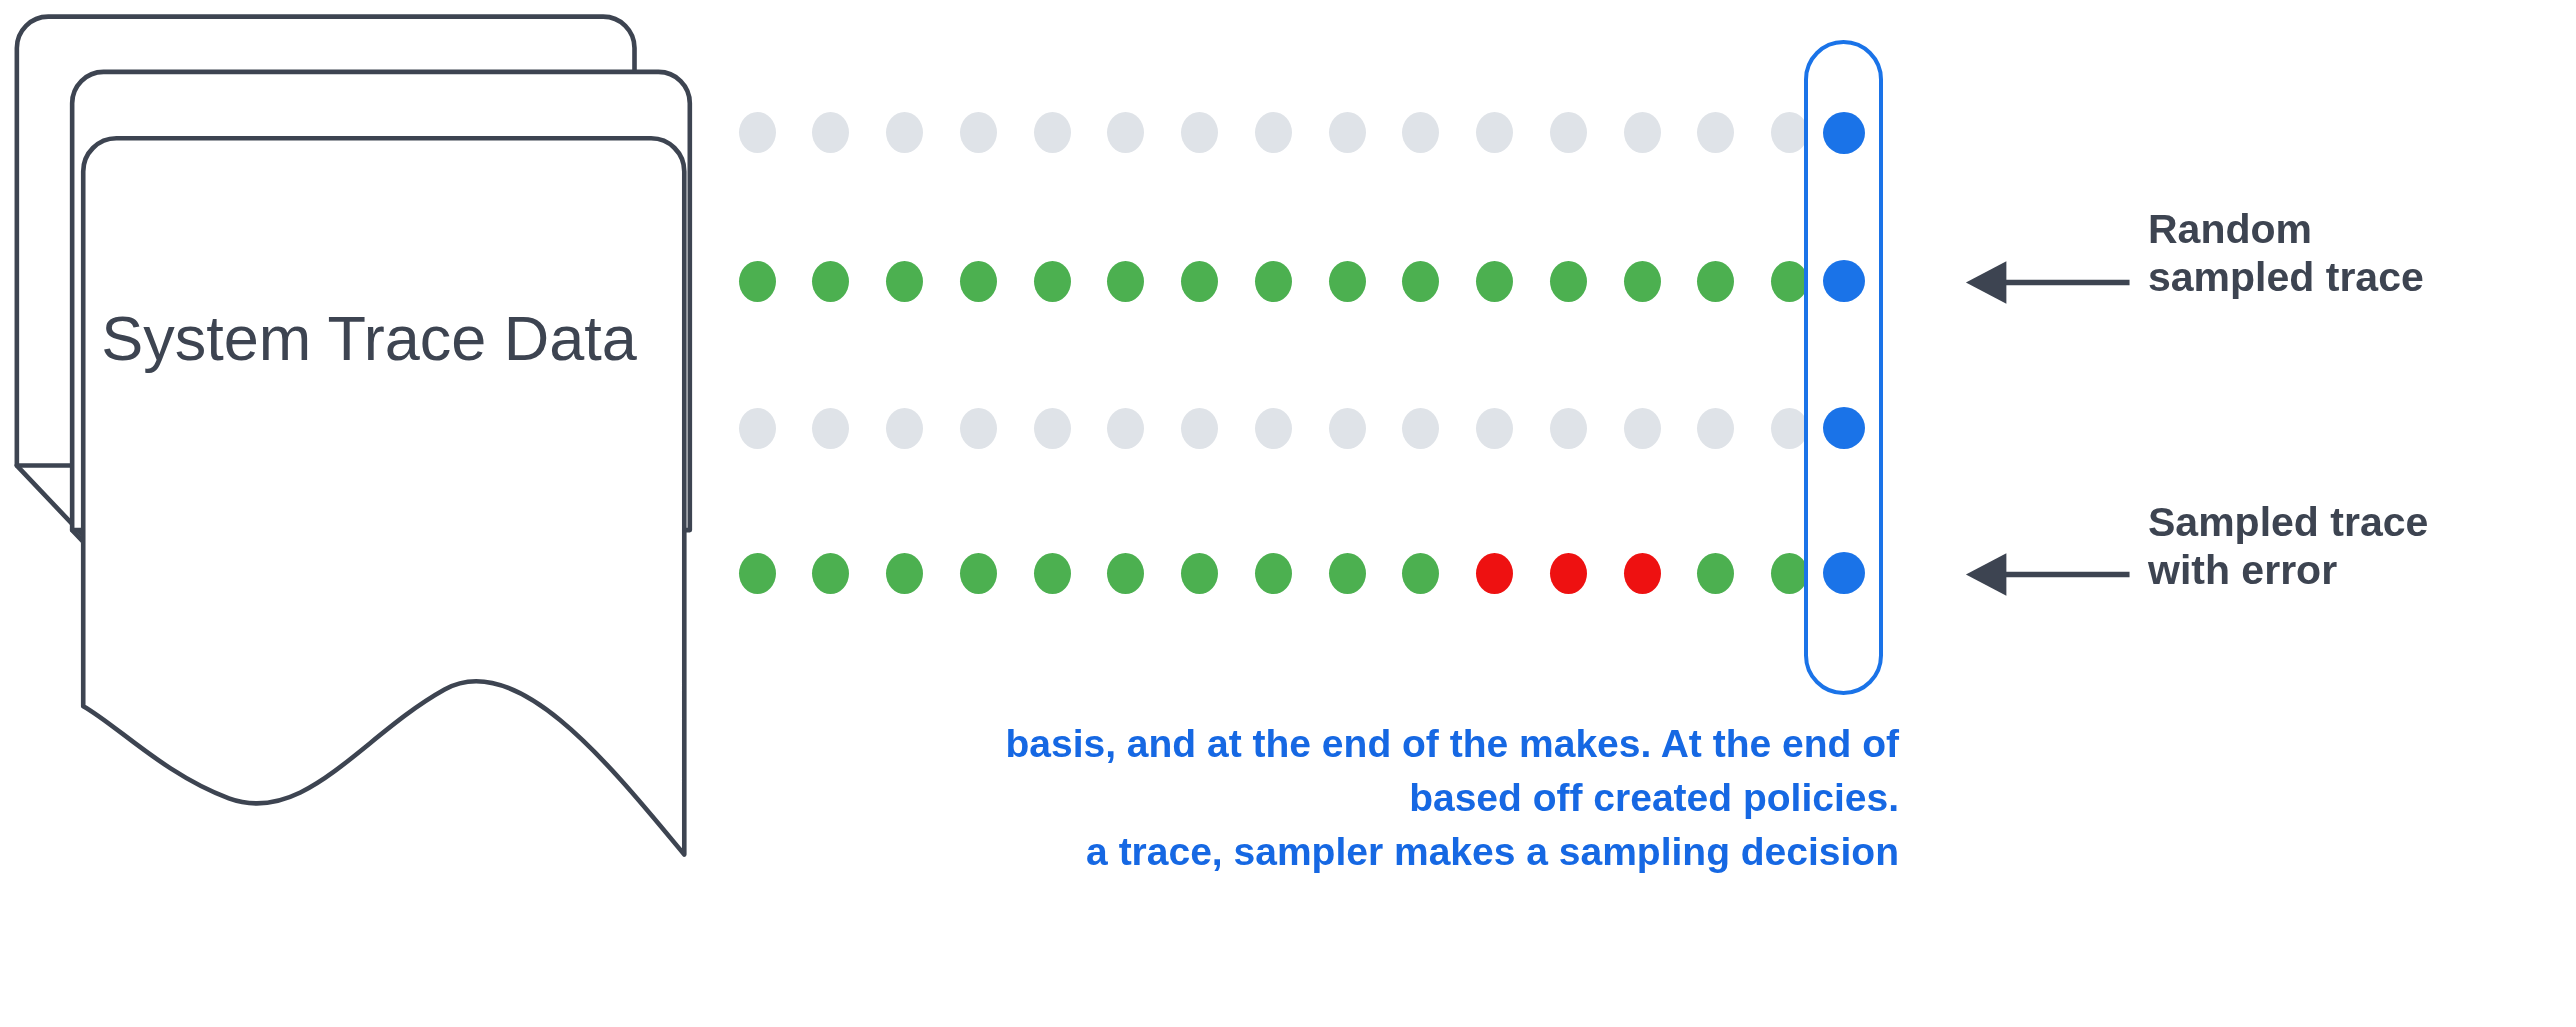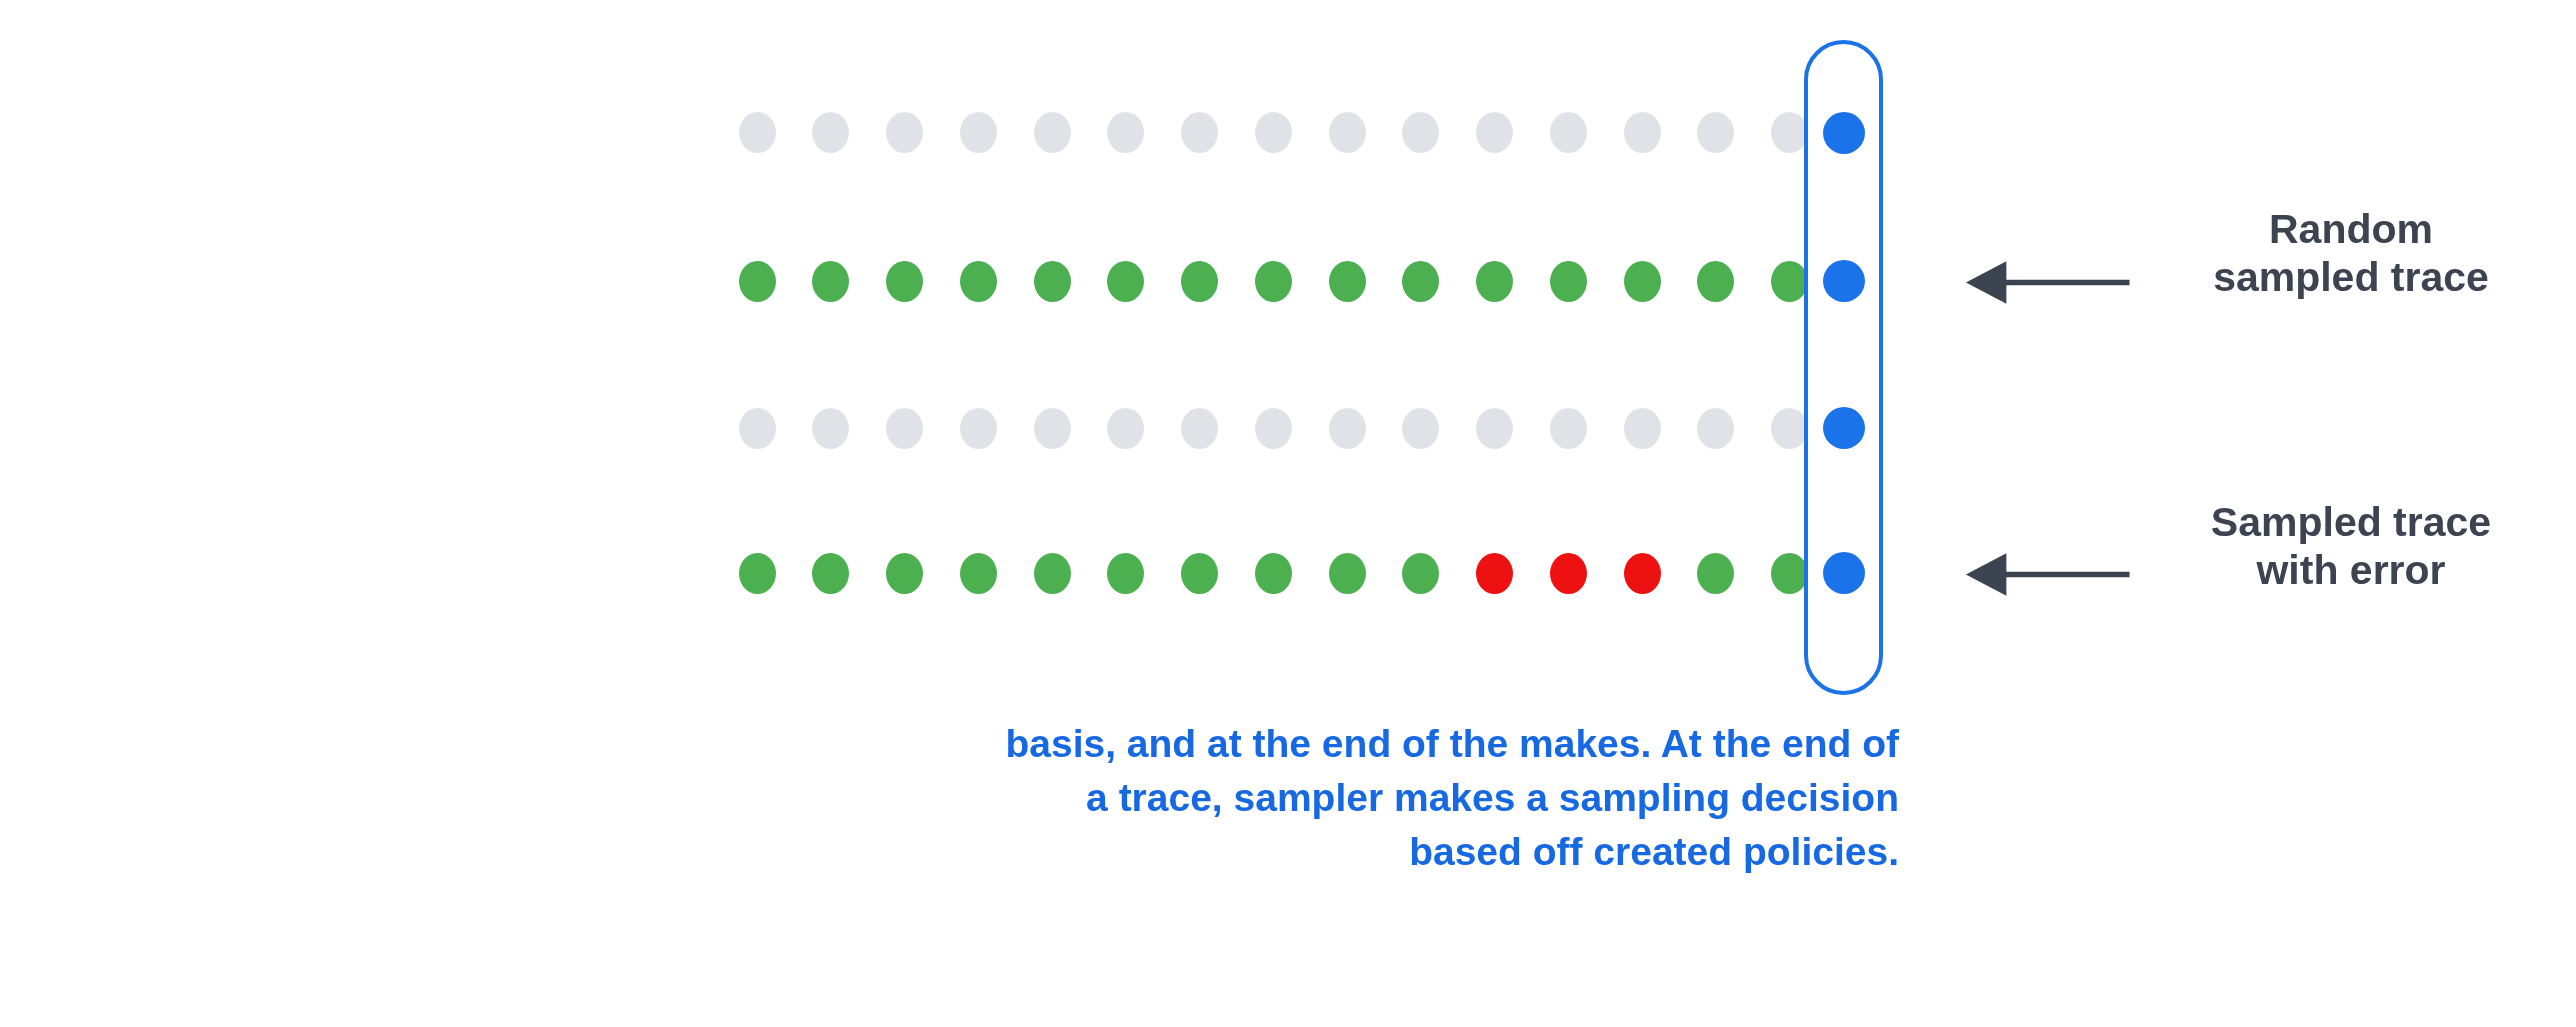--- a/index.html
+++ b/index.html
@@ -63,21 +63,21 @@
   
   .callout {
     position: absolute;
   }
   .callout-text {
     position: absolute;
     font-size: 41px;
     font-weight: 700;
     line-height: 1.18;
     color: #3d4451;
-    text-align: center;
+    text-align: left;
     white-space: pre-line;
     font-family: "Liberation Sans", sans-serif;
   }
   
   #caption {
     position: absolute;
     left: 728px;
     top: 717px;
     width: 1171px;
     text-align: right;
@@ -86,20 +86,53 @@
     line-height: 1.38;
     color: #1668e3;
     font-family: "Liberation Sans", sans-serif;
   }
 </style>
 </head>
 <body>
 
 <div id="canvas">
 
+  <div id="doc-stack">
+    <svg width="738" height="885" viewBox="0 0 800 960">
+
+      <path d="M 18 52
+               A 34 34 0 0 1 52 18
+               L 654 18
+               A 34 34 0 0 1 688 52
+               L 688 505
+               L 18 505
+               Z" fill="#ffffff" stroke="#3d4451" stroke-width="5" stroke-linejoin="round"></path>
+      <path d="M 18 505 L 108 600" fill="none" stroke="#3d4451" stroke-width="5" stroke-linecap="round"></path>
+
+      <path d="M 78 112
+               A 34 34 0 0 1 112 78
+               L 714 78
+               A 34 34 0 0 1 748 112
+               L 748 575
+               L 78 575
+               Z" fill="#ffffff" stroke="#3d4451" stroke-width="5" stroke-linejoin="round"></path>
+      <path d="M 78 575 L 170 672" fill="none" stroke="#3d4451" stroke-width="5" stroke-linecap="round"></path>
+
+      <path d="M 90 186
+               A 36 36 0 0 1 126 150
+               L 706 150
+               A 36 36 0 0 1 742 186
+               L 742 927
+               C 660 828 560 704 482 748
+               C 392 798 330 896 248 866
+               C 178 840 126 786 90 766
+               Z" fill="#ffffff" stroke="#3d4451" stroke-width="5" stroke-linejoin="round"></path>
+    </svg>
+    <div id="doc-label">System Trace Data</div>
+  </div>
 
   <div id="dot-grid">
       <div class="dot" style="width: 37px; height: 41px; left: 739px; top: 112px; background: rgb(223, 227, 232);"></div>
       <div class="dot" style="width: 37px; height: 41px; left: 812px; top: 112px; background: rgb(223, 227, 232);"></div>
       <div class="dot" style="width: 37px; height: 41px; left: 886px; top: 112px; background: rgb(223, 227, 232);"></div>
       <div class="dot" style="width: 37px; height: 41px; left: 960px; top: 112px; background: rgb(223, 227, 232);"></div>
       <div class="dot" style="width: 37px; height: 41px; left: 1034px; top: 112px; background: rgb(223, 227, 232);"></div>
       <div class="dot" style="width: 37px; height: 41px; left: 1107px; top: 112px; background: rgb(223, 227, 232);"></div>
       <div class="dot" style="width: 37px; height: 41px; left: 1181px; top: 112px; background: rgb(223, 227, 232);"></div>
       <div class="dot" style="width: 37px; height: 41px; left: 1255px; top: 112px; background: rgb(223, 227, 232);"></div>
@@ -176,18 +209,18 @@
     <svg style="position:absolute; left:1964px; top:546px;" width="184" height="57" viewBox="0 0 200 62">
       <path d="M 2 31 L 46 8 L 46 54 Z" fill="#3d4451"></path>
       <path d="M 44 31 L 180 31" stroke="#3d4451" stroke-width="6" stroke-linecap="butt" fill="none"></path>
     </svg>
     <div class="callout-text" style="left:2148px; top:498px; width:406px;">Sampled trace
 with error</div>
   </div>
 
   <div id="caption">
       <div>basis, and at the end of the makes. At the end of</div>
+      <div>based off created policies.</div>
       <div>a trace, sampler makes a sampling decision</div>
-      <div>based off created policies.</div>
     </div>
 
 </div>
 
 
 </body></html>

